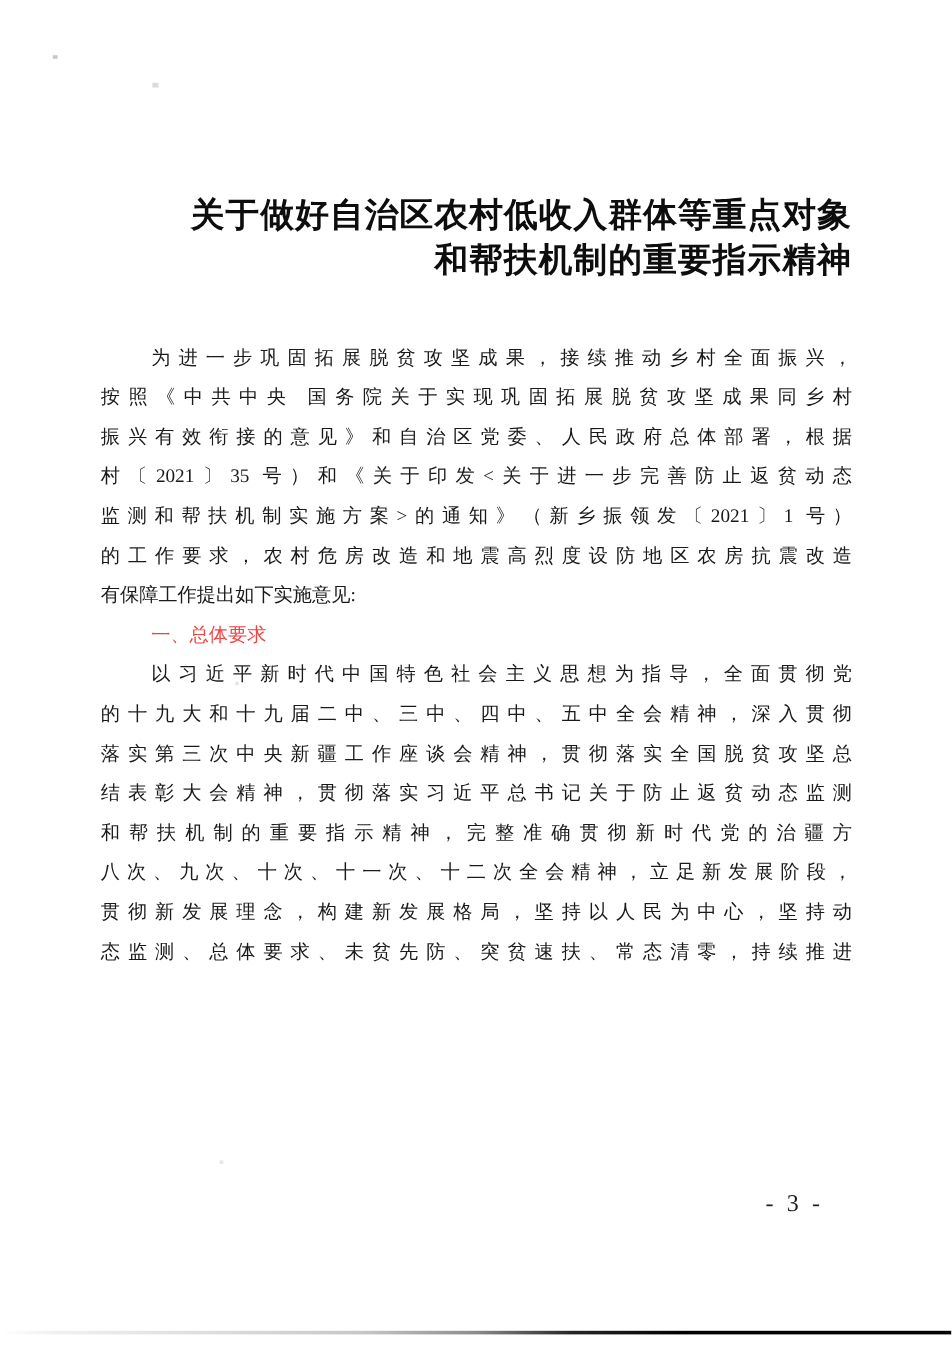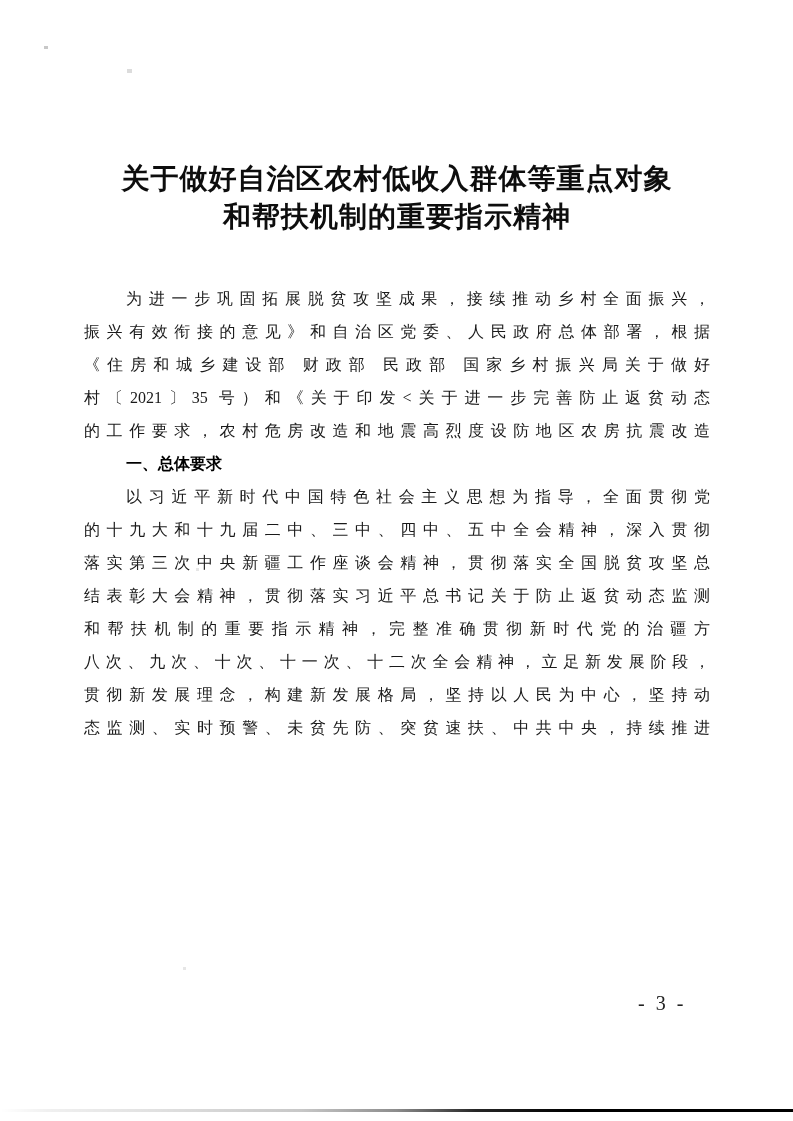--- a/index.html
+++ b/index.html
@@ -7,21 +7,21 @@
     position:relative;
     width:793px;height:1121px;
     background:#ffffff;
     overflow:hidden;
     color:#141414;
     font-family:"Liberation Serif","DejaVu Serif",serif;
   }
   .title-block{
     position:absolute;
     top:160px;left:84px;width:626px;
-    text-align:center;
+    text-align:right;
     font-family:"Liberation Sans","DejaVu Sans",sans-serif;
     font-weight:700;
     font-size:28px;
     line-height:38px;
     letter-spacing:1px;
     color:#0d0d0d;
   }
   .content{
     position:absolute;
     top:282px;left:84px;width:626px;
@@ -33,23 +33,23 @@
     height:33px;
     text-align:justify;
     text-align-last:justify;
     white-space:nowrap;
   }
   .line.indent{ text-indent:42px; }
   .line.para-end{ text-align-last:left; }
   .heading-line{
     height:33px;
     font-family:"Liberation Sans","DejaVu Sans",sans-serif;
-    font-weight:700;
+    font-weight:400;
     text-indent:42px;
-    color:#000000;
+    color:#ef4444;
   }
   .page-number{
     position:absolute;
     top:992px;left:638px;
     font-size:20px;
     letter-spacing:3px;
     color:#222;
     font-family:"Liberation Serif","DejaVu Serif",serif;
   }
   .scan-line{
@@ -86,34 +86,36 @@
   <div class="speck s3"></div>
   <div class="speck s4"></div>
 
   <div class="title-block">
     <div>关于做好自治区农村低收入群体等重点对象</div>
     <div>和帮扶机制的重要指示精神</div>
   </div>
 
   <div class="content">
     <div class="line indent">为进一步巩固拓展脱贫攻坚成果，接续推动乡村全面振兴，</div>
+    <div class="line">按照《中共中央 国务院关于实现巩固拓展脱贫攻坚成果同乡村</div>
     <div class="line">振兴有效衔接的意见》和自治区党委、人民政府总体部署，根据</div>
-    <div class="line">《住房和城乡建设部 财政部 民政部 国家乡村振兴局关于做好</div>
     <div class="line">村〔2021〕35 号）和《关于印发&lt;关于进一步完善防止返贫动态</div>
+    <div class="line">监测和帮扶机制实施方案&gt;的通知》（新乡振领发〔2021〕1 号）</div>
     <div class="line">的工作要求，农村危房改造和地震高烈度设防地区农房抗震改造</div>
+    <div class="line para-end">有保障工作提出如下实施意见:</div>
 
     <div class="heading-line">一、总体要求</div>
 
     <div class="line indent">以习近平新时代中国特色社会主义思想为指导，全面贯彻党</div>
     <div class="line">的十九大和十九届二中、三中、四中、五中全会精神，深入贯彻</div>
     <div class="line">落实第三次中央新疆工作座谈会精神，贯彻落实全国脱贫攻坚总</div>
     <div class="line">结表彰大会精神，贯彻落实习近平总书记关于防止返贫动态监测</div>
     <div class="line">和帮扶机制的重要指示精神，完整准确贯彻新时代党的治疆方</div>
     <div class="line">八次、九次、十次、十一次、十二次全会精神，立足新发展阶段，</div>
     <div class="line">贯彻新发展理念，构建新发展格局，坚持以人民为中心，坚持动</div>
-    <div class="line">态监测、实时预警、未贫先防、突贫速扶、中共中央，持续推进</div>
+    <div class="line">态监测、总体要求、未贫先防、突贫速扶、常态清零，持续推进</div>
   </div>
 
   <div class="page-number">- 3 -</div>
 
   <div class="scan-line"></div>
 
 </div>
 
 </body></html>

